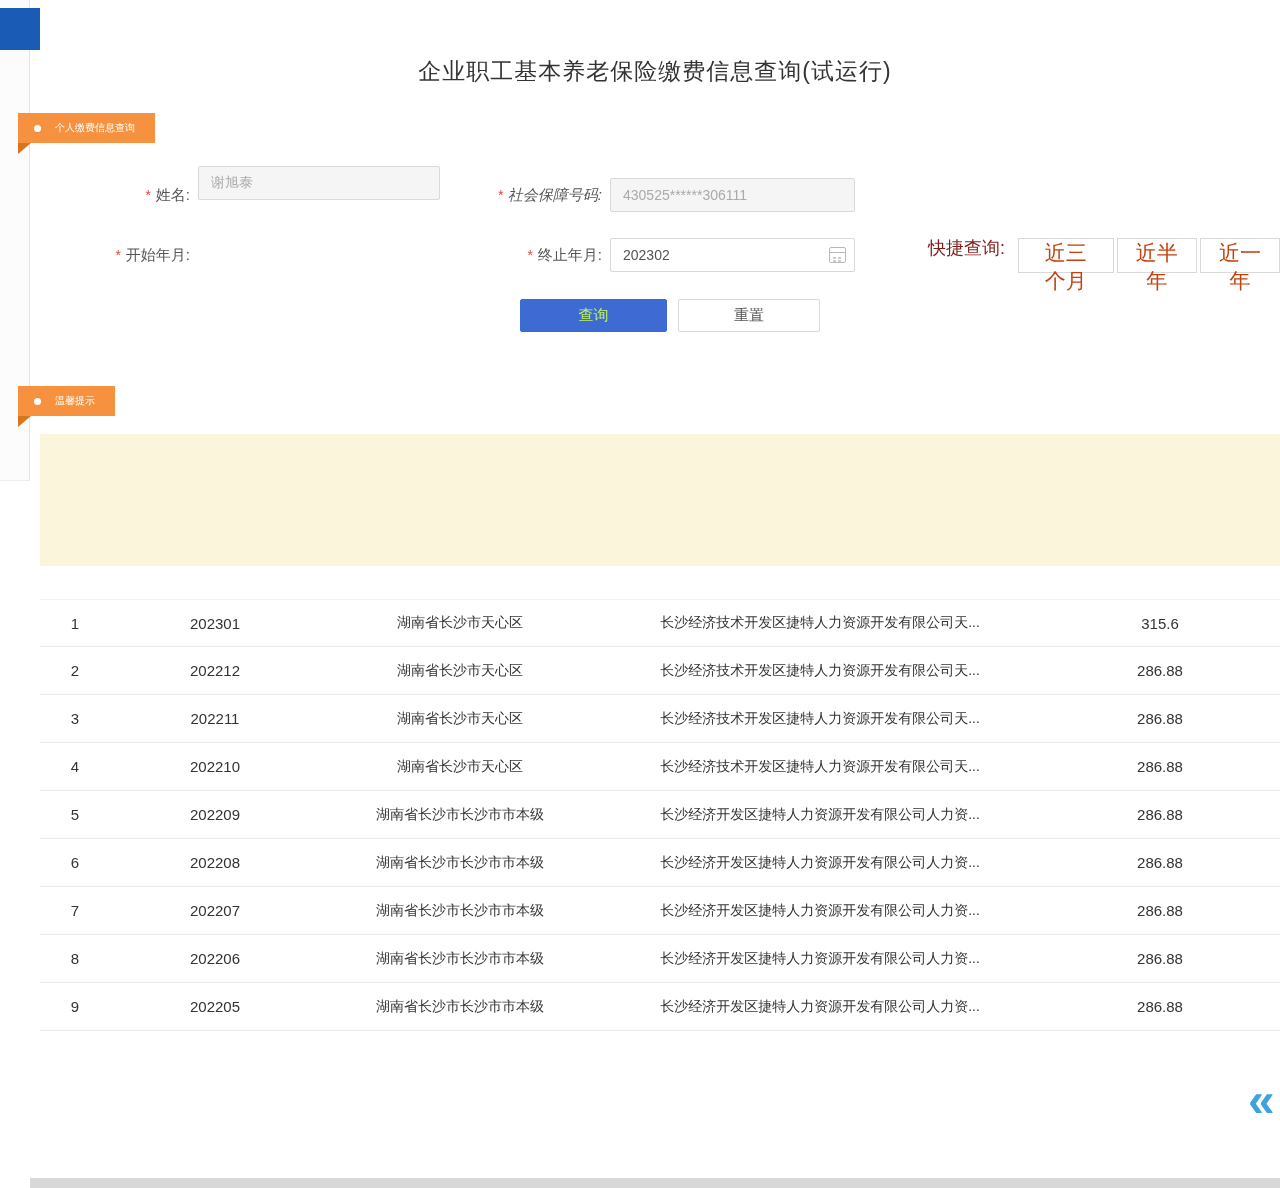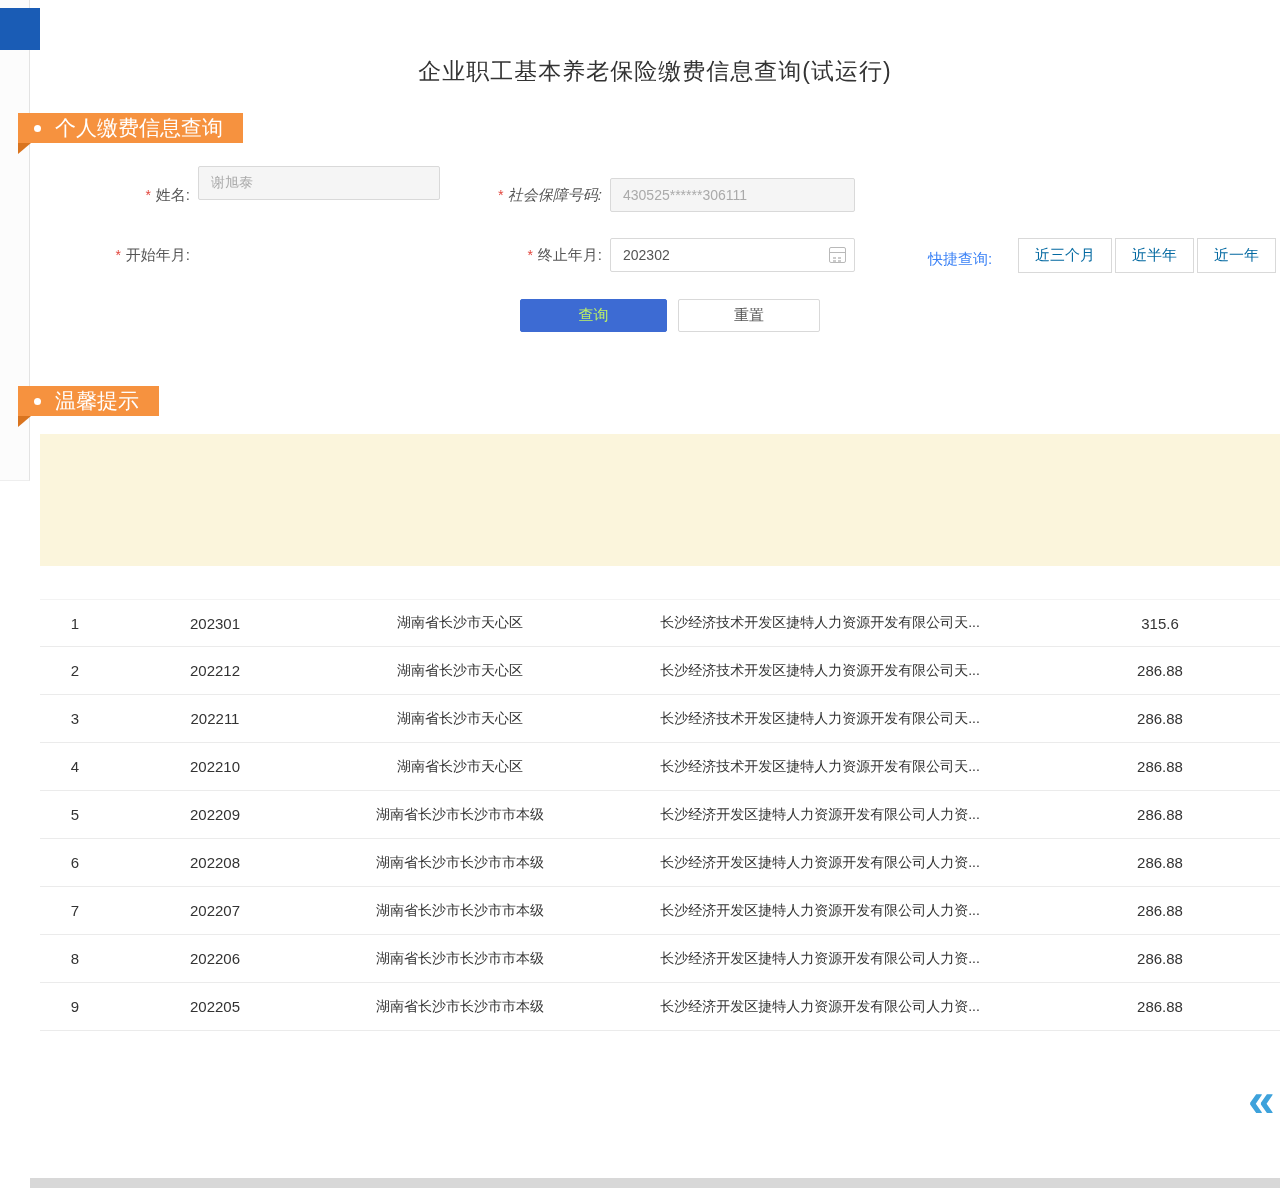--- a/index.html
+++ b/index.html
@@ -44,21 +44,21 @@
   
   .ribbon {
     position: absolute;
     left: 18px;
     height: 30px;
     background: #f6923f;
     color: #ffffff;
     display: inline-flex;
     align-items: center;
     padding: 0 20px 0 16px;
-    font-size: 21px;
+    font-size: 10px;
     z-index: 2;
   }
   .ribbon .dot {
     width: 7px; height: 7px;
     border-radius: 50%;
     background: #ffffff;
     margin-right: 14px;
   }
   .ribbon .fold {
     position: absolute;
@@ -111,34 +111,34 @@
       linear-gradient(#cccccc, #cccccc) 3px 9px / 3px 2px no-repeat,
       linear-gradient(#cccccc, #cccccc) 8px 9px / 3px 2px no-repeat,
       linear-gradient(#cccccc, #cccccc) 3px 12px / 3px 2px no-repeat,
       linear-gradient(#cccccc, #cccccc) 8px 12px / 3px 2px no-repeat;
     z-index: 2;
     cursor: pointer;
   }
 
   .quick-label {
     position: absolute;
-    left: 928px; top: 250px;
-    font-size: 15px; color: #3b82f6;
+    left: 928px; top: 236px;
+    font-size: 18px; color: #7f1d1d;
   }
   .quick-group {
     position: absolute;
     left: 1018px; top: 238px;
     display: flex; gap: 3px;
   }
   .quick-btn {
     height: 35px;
     background: #ffffff;
     border: 1px solid #d9d9d9;
-    font-size: 15px;
-    color: #0369a1;
+    font-size: 21px;
+    color: #c2410c;
     padding: 0 16px;
     cursor: pointer;
     font-family: "Liberation Sans", "DejaVu Sans", sans-serif;
   }
 
   .btn {
     position: absolute;
     height: 33px;
     border-radius: 2px;
     font-size: 15px;

